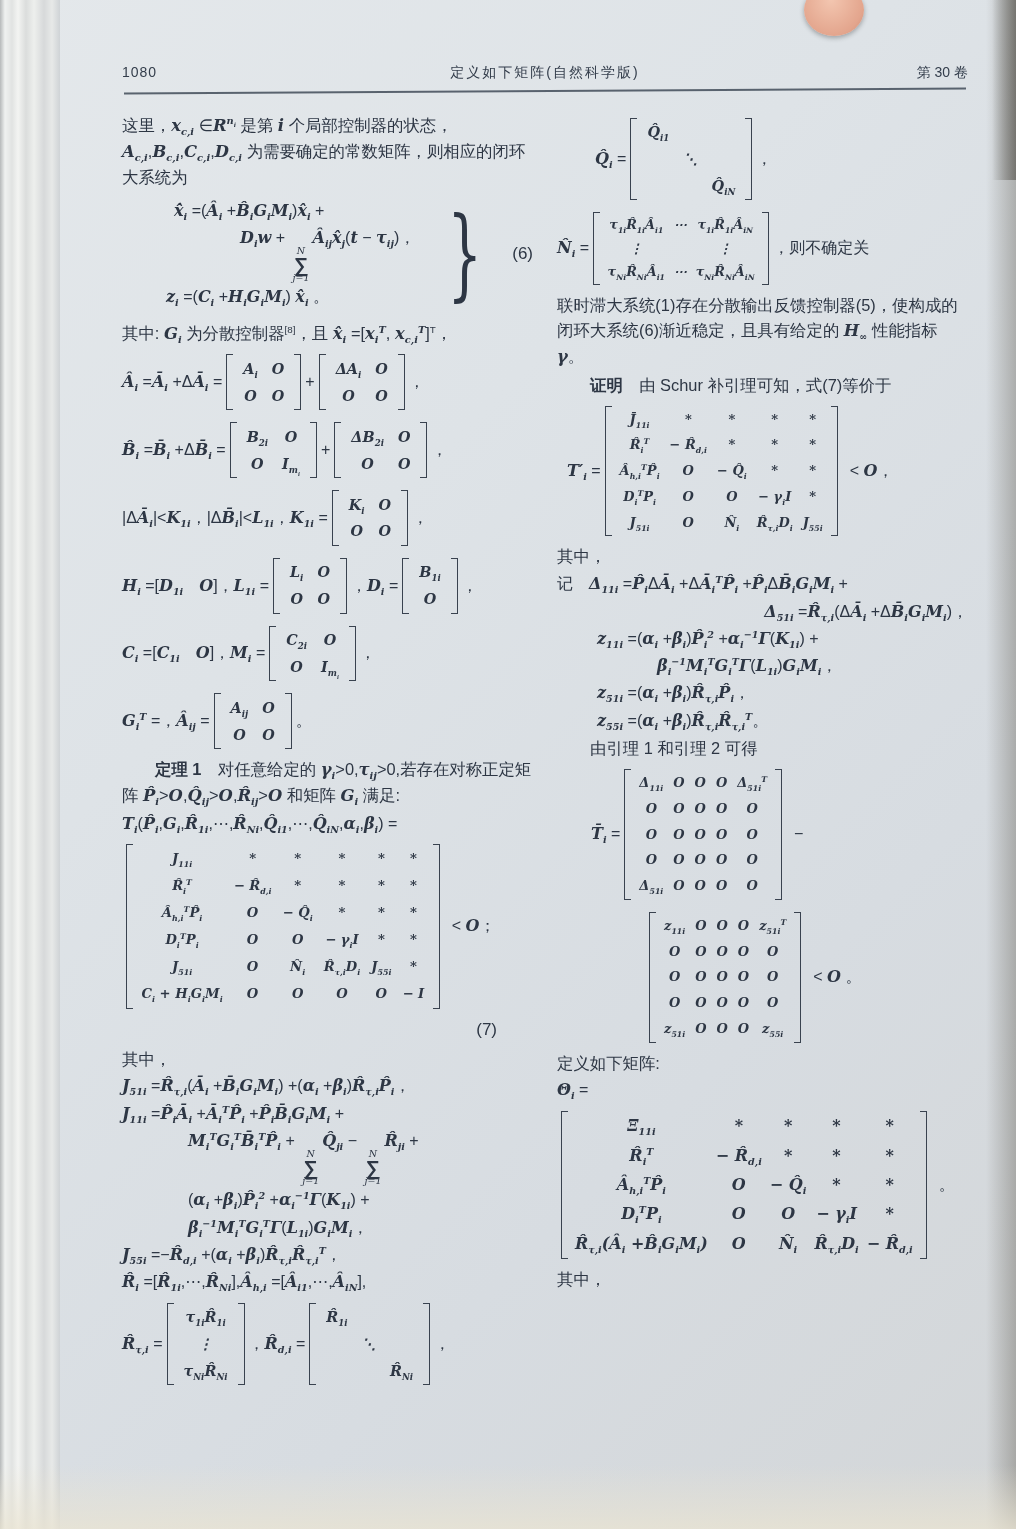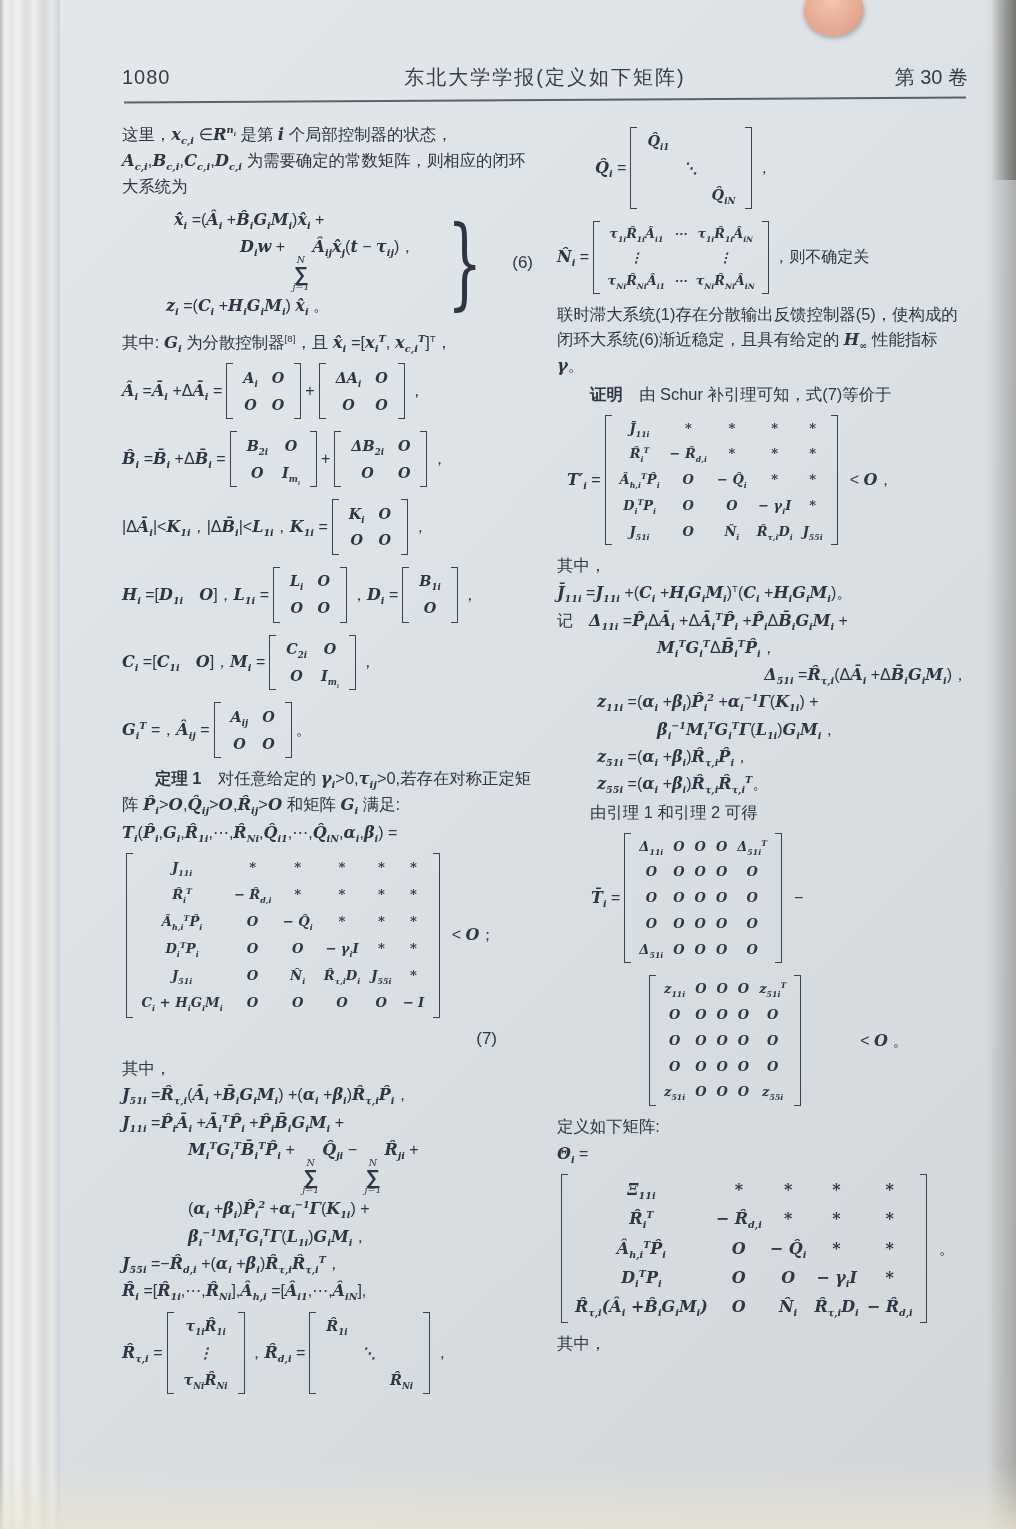--- a/index.html
+++ b/index.html
@@ -17,21 +17,21 @@
   .right-shade{position:absolute;right:0;top:0;bottom:0;width:30px;pointer-events:none;
     background:linear-gradient(to right,rgba(110,106,96,0),rgba(96,92,82,.38));}
   .corner-dark{position:absolute;right:0;top:0;width:24px;height:180px;pointer-events:none;
     background:linear-gradient(to left,rgba(58,55,48,.55),rgba(58,55,48,0));}
   .bottom-light{position:absolute;left:0;right:0;bottom:0;height:64px;pointer-events:none;
     background:linear-gradient(to bottom,rgba(233,227,211,0),rgba(234,228,210,.75));}
   .finger{position:absolute;left:804px;top:-16px;width:60px;height:52px;border-radius:50%;
     background:radial-gradient(ellipse at 45% 30%,#f3c6b0 0%,#e3a58d 70%,#c98b74 100%);
     box-shadow:0 2px 5px rgba(0,0,0,.3);}
 
-  header{display:flex;align-items:baseline;font-size:20px;color:#333d4b;}
+  header{display:flex;align-items:baseline;font-size:14px;color:#333d4b;}
   .pgnum{width:150px;letter-spacing:1px;}
   .jtitle{flex:1;text-align:center;letter-spacing:2px;}
   .vol{width:150px;text-align:right;}
   .rule{height:1.8px;background:#414b58;margin:8px 2px 0 2px;opacity:.85;transform:rotate(-0.35deg);}
 
   .cols{display:flex;gap:24px;margin-top:18px;}
   .col{width:414px;font-size:16.4px;line-height:1.52;}
 
   .cn{margin:3px 0;}
   .cnb{font-weight:bold;}
@@ -79,21 +79,21 @@
 </style>
 </head>
 <body>
 
 <div class="photo">
   <div class="edge-stack"></div>
 
   <div class="page">
     <header>
       <span class="pgnum">1080</span>
-      <span class="jtitle">东北大学学报(定义如下矩阵)</span>
+      <span class="jtitle">定义如下矩阵(自然科学版)</span>
       <span class="vol">第 30 卷</span>
     </header>
     <div class="rule"></div>
 
     <div class="cols">
 
       <div class="col">
         <p class="cn">这里，<span class="mi">x<sub>c,i</sub></span> ∈<span class="mi">R<sup>n<sub>i</sub></sup></span> 是第 <span class="mi">i</span> 个局部控制器的状态，<span class="mi">A<sub>c,i</sub></span>,<span class="mi">B<sub>c,i</sub></span>,<span class="mi">C<sub>c,i</sub></span>,<span class="mi">D<sub>c,i</sub></span> 为需要确定的常数矩阵，则相应的闭环大系统为</p>
 
         <div class="eq6">
@@ -495,23 +495,21 @@
                     <td>R̂<sub>τ,i</sub>D<sub>i</sub></td>
                     <td>J<sub>55i</sub></td>
                   </tr>
                 </tbody>
               </table>
             </span>
           <span class="ml cmp">&lt; <span class="mi">O</span>，</span>
         </div>
 
         <p class="cn">其中，</p>
-        <div class="ml"><span class="mi">J̄<sub>11i</sub></span> =<span class="mi">J<sub>11i</sub></span> +(<span class="mi">C<sub>i</sub></span> +<span class="mi">H<sub>i</sub>G<sub>i</sub>M<sub>i</sub></span>)<sup>T</sup>(<span class="mi">C<sub>i</sub></span> +<span class="mi">H<sub>i</sub>G<sub>i</sub>M<sub>i</sub></span>)。</div>
         <div class="ml">记　<span class="mi">Δ<sub>11i</sub></span> =<span class="mi">P̂<sub>i</sub></span>Δ<span class="mi">Ā<sub>i</sub></span> +Δ<span class="mi">Ā<sub>i</sub><sup>T</sup>P̂<sub>i</sub></span> +<span class="mi">P̂<sub>i</sub></span>Δ<span class="mi">B̄<sub>i</sub>G<sub>i</sub>M<sub>i</sub></span> +</div>
-        <div class="ml indZ"><span class="mi">M<sub>i</sub><sup>T</sup>G<sub>i</sub><sup>T</sup></span>Δ<span class="mi">B̄<sub>i</sub><sup>T</sup>P̂<sub>i</sub></span>，</div>
         <div class="ml" style="margin-left:36px;text-align:right;"><span class="mi">Δ<sub>51i</sub></span> =<span class="mi">R̂<sub>τ,i</sub></span>(Δ<span class="mi">Ā<sub>i</sub></span> +Δ<span class="mi">B̄<sub>i</sub>G<sub>i</sub>M<sub>i</sub></span>)，</div>
         <div class="ml" style="margin-left:40px;"><span class="mi">z<sub>11i</sub></span> =(<span class="mi">α<sub>i</sub></span> +<span class="mi">β<sub>i</sub></span>)<span class="mi">P̂<sub>i</sub><sup>2</sup></span> +<span class="mi">α<sub>i</sub><sup>−1</sup>Γ</span>(<span class="mi">K<sub>1i</sub></span>) +</div>
         <div class="ml indZ"><span class="mi">β<sub>i</sub><sup>−1</sup>M<sub>i</sub><sup>T</sup>G<sub>i</sub><sup>T</sup>Γ</span>(<span class="mi">L<sub>1i</sub></span>)<span class="mi">G<sub>i</sub>M<sub>i</sub></span>，</div>
         <div class="ml" style="margin-left:40px;"><span class="mi">z<sub>51i</sub></span> =(<span class="mi">α<sub>i</sub></span> +<span class="mi">β<sub>i</sub></span>)<span class="mi">R̂<sub>τ,i</sub>P̂<sub>i</sub></span>，</div>
         <div class="ml" style="margin-left:40px;"><span class="mi">z<sub>55i</sub></span> =(<span class="mi">α<sub>i</sub></span> +<span class="mi">β<sub>i</sub></span>)<span class="mi">R̂<sub>τ,i</sub>R̂<sub>τ,i</sub><sup>T</sup></span>。</div>
 
         <p class="cn indent">由引理 1 和引理 2 可得</p>
 
         <div class="bigmat" style="margin-left:34px;">
           <span class="ml"><span class="mi">T̄<sub>i</sub></span> =</span>
@@ -552,21 +550,21 @@
                     <td>O</td>
                     <td>O</td>
                     <td>O</td>
                   </tr>
                 </tbody>
               </table>
             </span>
           <span class="ml cmp">−</span>
         </div>
 
-        <div class="bigmat" style="margin-left:88px;gap:47px;">
+        <div class="bigmat" style="margin-left:88px;">
           <span class="mx t5">
               <table>
                 <tbody>
                   <tr>
                     <td>z<sub>11i</sub></td>
                     <td>O</td>
                     <td>O</td>
                     <td>O</td>
                     <td>z<sub>51i</sub><sup>T</sup></td>
                   </tr>

